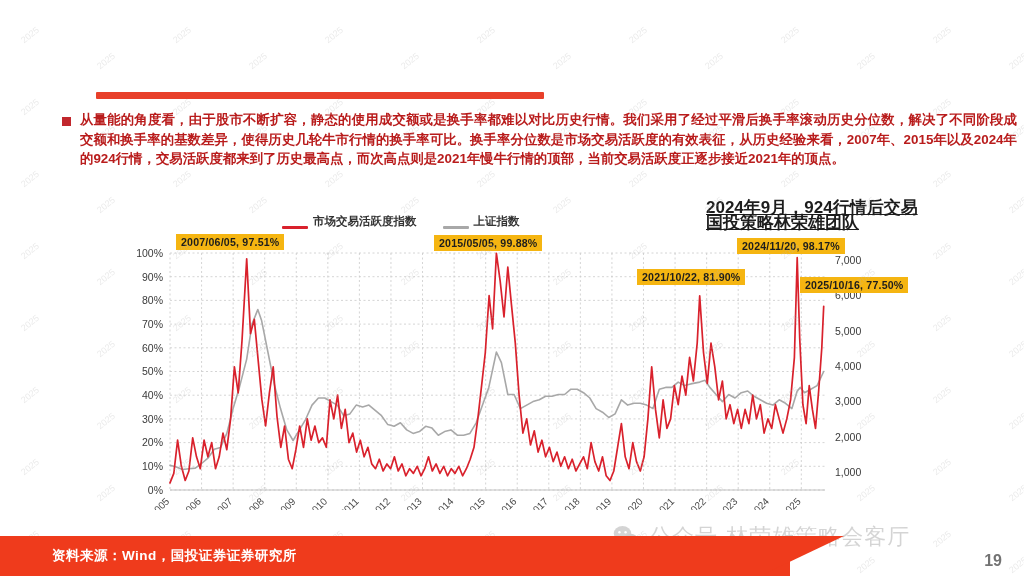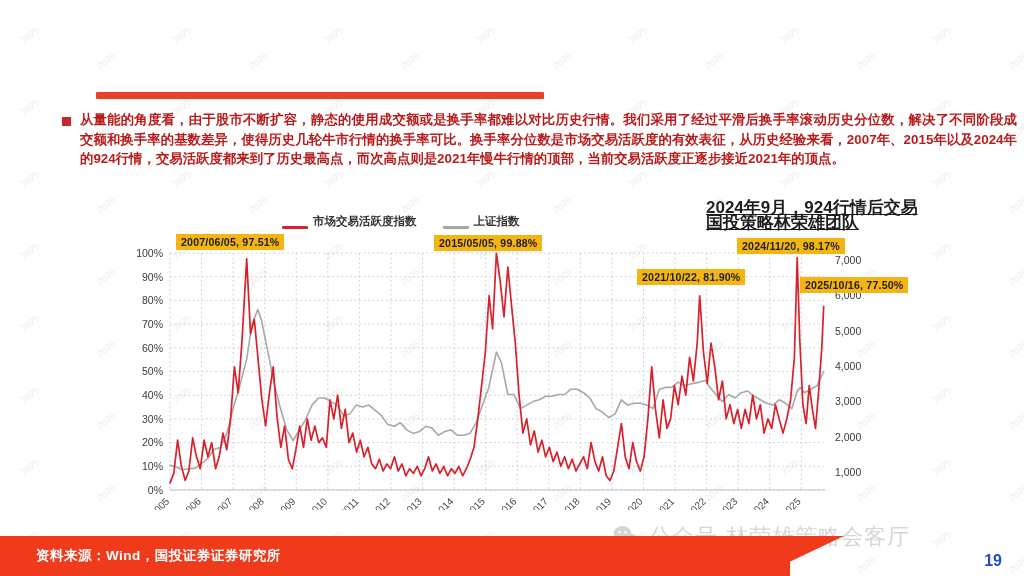--- a/index.html
+++ b/index.html
@@ -59,26 +59,26 @@
   }
   .footer-bar{
     position:absolute;left:0;top:0;width:790px;height:40px;background:#ef3b1c;
   }
   .footer-wedge{
     position:absolute;left:760px;top:0;width:120px;height:40px;
     background:#ef3b1c;
     clip-path:polygon(0 0,70% 0,0 100%);
   }
   .footer-text{
-    position:absolute;left:36px;top:11px;
+    position:absolute;left:52px;top:11px;
     font-size:13.5px;font-weight:bold;color:#ffffff;letter-spacing:.5px;
   }
   .page-no{
     position:absolute;right:22px;bottom:6px;
-    font-size:16px;font-weight:bold;color:#1d4ed8;
+    font-size:16px;font-weight:bold;color:#737373;
   }
 
   
   .watermark{
     position:absolute;left:612px;bottom:24px;
     display:flex;align-items:center;gap:9px;
     opacity:.42;pointer-events:none;
   }
   .wm-text{
     font-size:22px;color:#9b9b9b;font-weight:normal;letter-spacing:1px;

